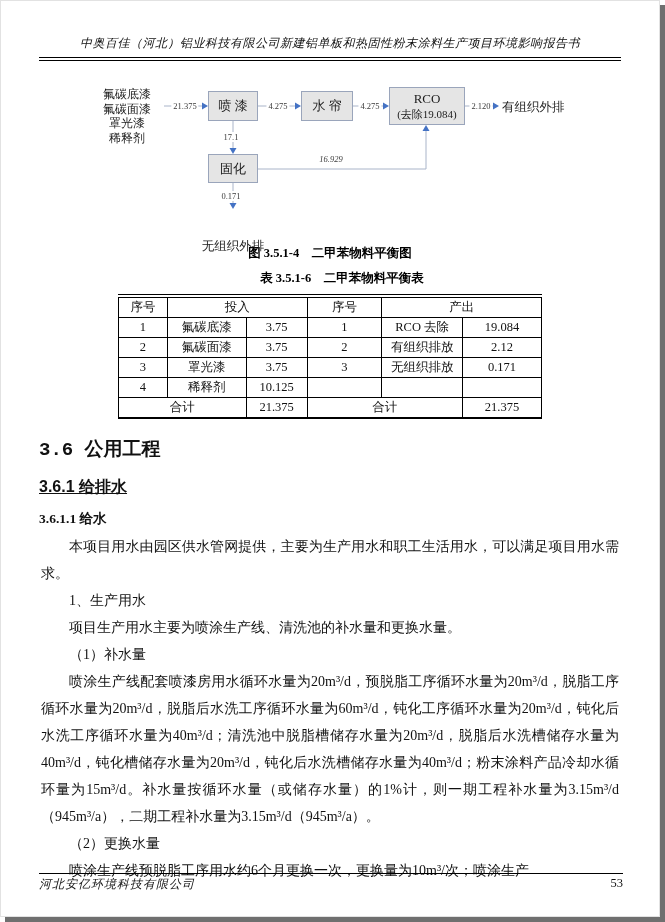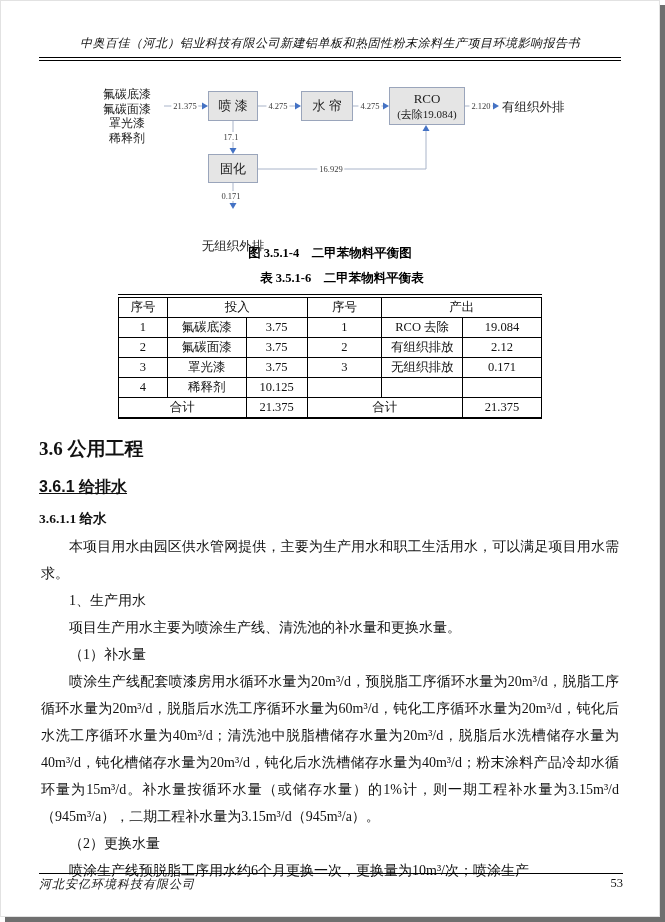--- a/index.html
+++ b/index.html
@@ -72,21 +72,21 @@
     border-top: 4px double #000;
     border-bottom: 2px solid #000;
   }
   table.balance td, table.balance th {
     border: 1px solid #000;
     padding: 1px 2px;
     height: 16px;
     font-weight: normal;
   }
   
-  .h1 { margin: 17px 0 0 38px; font-size: 19px; font-weight: bold; font-family: Liberation Serif, serif; }
+  .h1 { margin: 17px 0 0 38px; font-size: 19px; font-weight: bold; font-family: Liberation Mono, monospace; }
   .h2 { margin: 15px 0 0 38px; font-size: 16px; font-weight: bold; font-family: "Liberation Sans", sans-serif; text-decoration: underline; }
   .h3 { margin: 12px 0 0 38px; font-size: 13.5px; font-weight: bold; }
   .content-text {
     margin: 5px 40px 0 40px;
     font-size: 14px;
     line-height: 27px;
     text-align: justify;
     max-height: 374px;
     overflow: hidden;
   }
@@ -153,21 +153,21 @@
     </div>
     <div class="dbox" style="left:207px; top:69px; width:50px; height:29px;">
       <span>固化</span>
     </div>
 
     <div class="dlabel" style="left:184px; top:21px;">21.375</div>
     <div class="dlabel" style="left:277px; top:21px;">4.275</div>
     <div class="dlabel" style="left:369px; top:21px;">4.275</div>
     <div class="dlabel" style="left:480px; top:21px;">2.120</div>
     <div class="dlabel" style="left:230px; top:52px;">17.1</div>
-    <div class="dlabel" style="left:330px; top:84px;">16.929</div>
+    <div class="dlabel" style="left:330px; top:74px;font-style:italic;">16.929</div>
     <div class="dlabel" style="left:230px; top:111px;">0.171</div>
 
     <div class="dtext" style="left:501px; top:14px;">有组织外排</div>
     <div class="dtext" style="left:232px; top:144px; transform:translateX(-50%);margin-top:9px;">无组织外排</div>
   </div>
 
   <div class="caption fig-caption">图 3.5.1-4　二甲苯物料平衡图</div>
   <div class="caption tbl-caption">表 3.5.1-6　二甲苯物料平衡表</div>
 
   <table class="balance">

